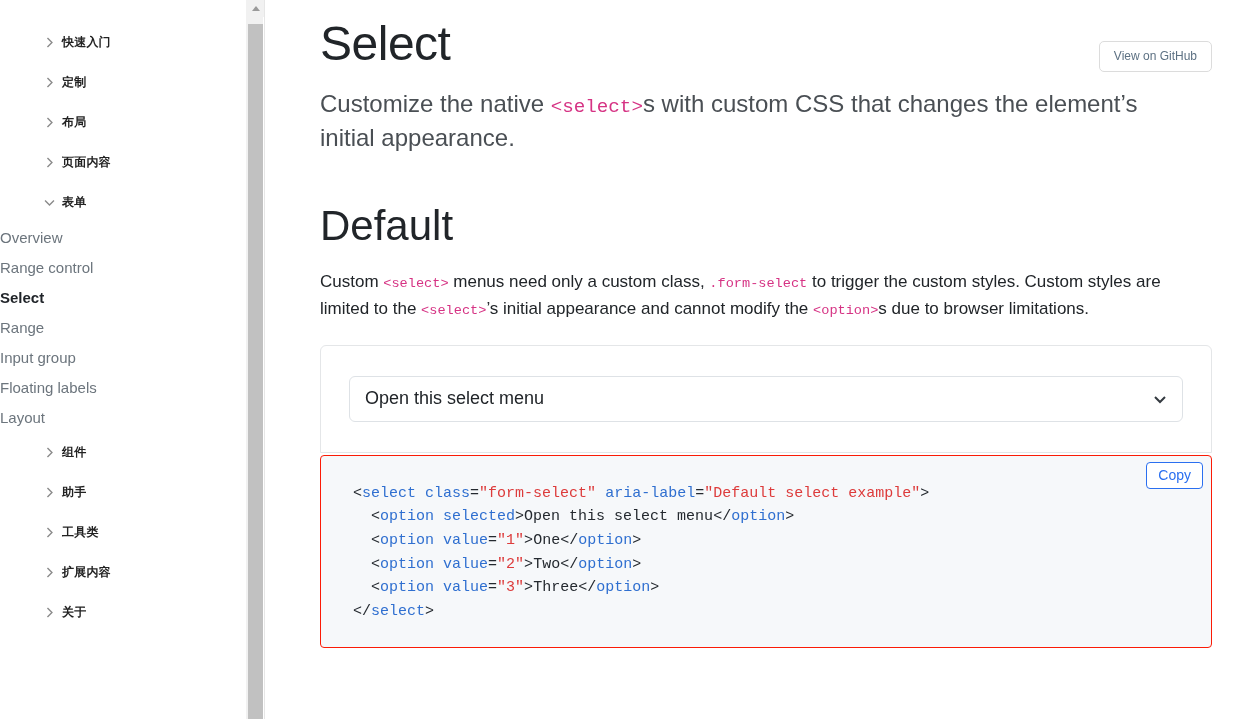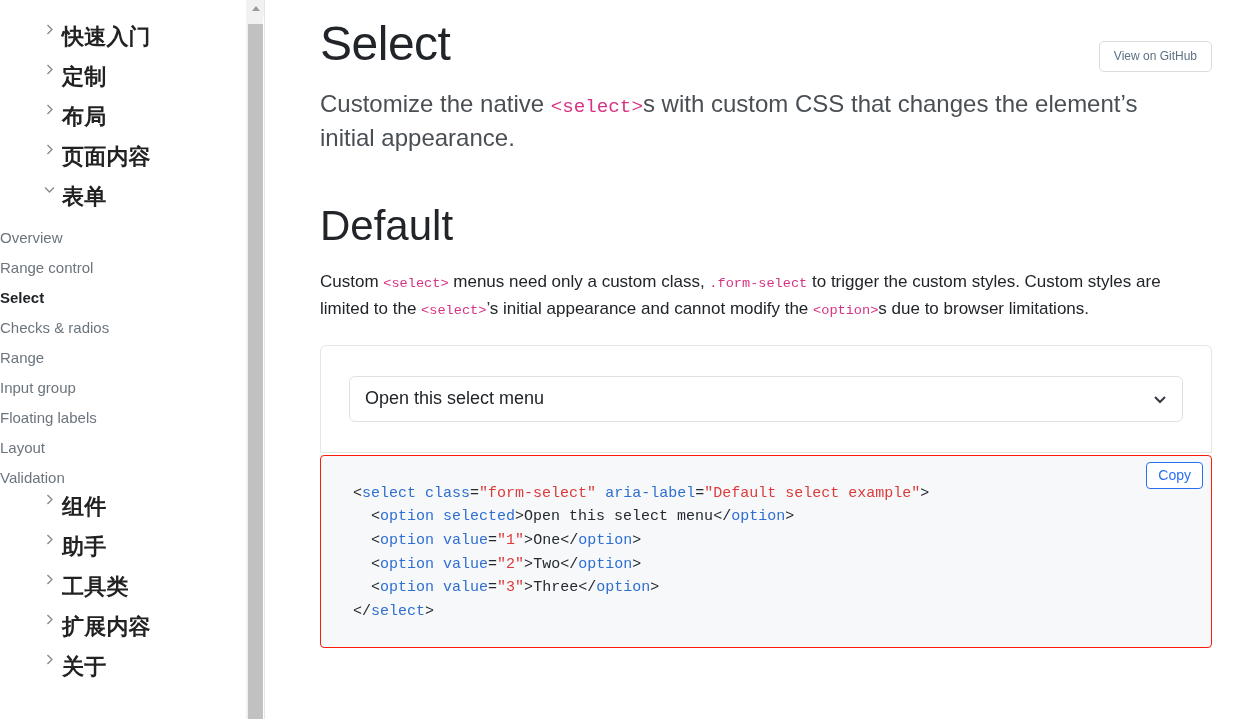--- a/index.html
+++ b/index.html
@@ -33,23 +33,24 @@
     position: absolute;
     top: 0; left: 0;
     width: 247px;
     height: 719px;
     padding-top: 22px;
     overflow: hidden;
   }
 
   .nav-top {
     display: flex;
+    align-items: center;
     height: 40px;
     padding-left: 40px;
-    font-size: 22px;
+    font-size: 12px;
     font-weight: bold;
     color: #222222;
     cursor: pointer;
     position: relative;
   }
   .nav-top .chev {
     position: absolute;
     left: 42px;
     width: 14px;
     height: 14px;
@@ -306,36 +307,30 @@
           <div class="nav-sub">
             <span>Overview</span>
           </div>
           <div class="nav-sub">
             <span>Range control</span>
           </div>
           <div class="nav-sub active">
             <span>Select</span>
           </div>
           <div class="nav-sub">
-            <span>Checks &amp; radios</span>
-          </div>
-          <div class="nav-sub">
             <span>Range</span>
           </div>
           <div class="nav-sub">
             <span>Input group</span>
           </div>
           <div class="nav-sub">
             <span>Floating labels</span>
           </div>
           <div class="nav-sub">
             <span>Layout</span>
-          </div>
-          <div class="nav-sub">
-            <span>Validation</span>
           </div>
           <div class="nav-top">
             <span class="chev">
               <svg viewBox="0 0 16 16" width="13" height="13" fill="none" stroke="currentColor" stroke-width="1.7">
                 <path d="M5.5 2.5 L11 8 L5.5 13.5"></path>
               </svg>
             </span>
             <span class="nav-top-label">组件</span>
           </div>
           <div class="nav-top">

